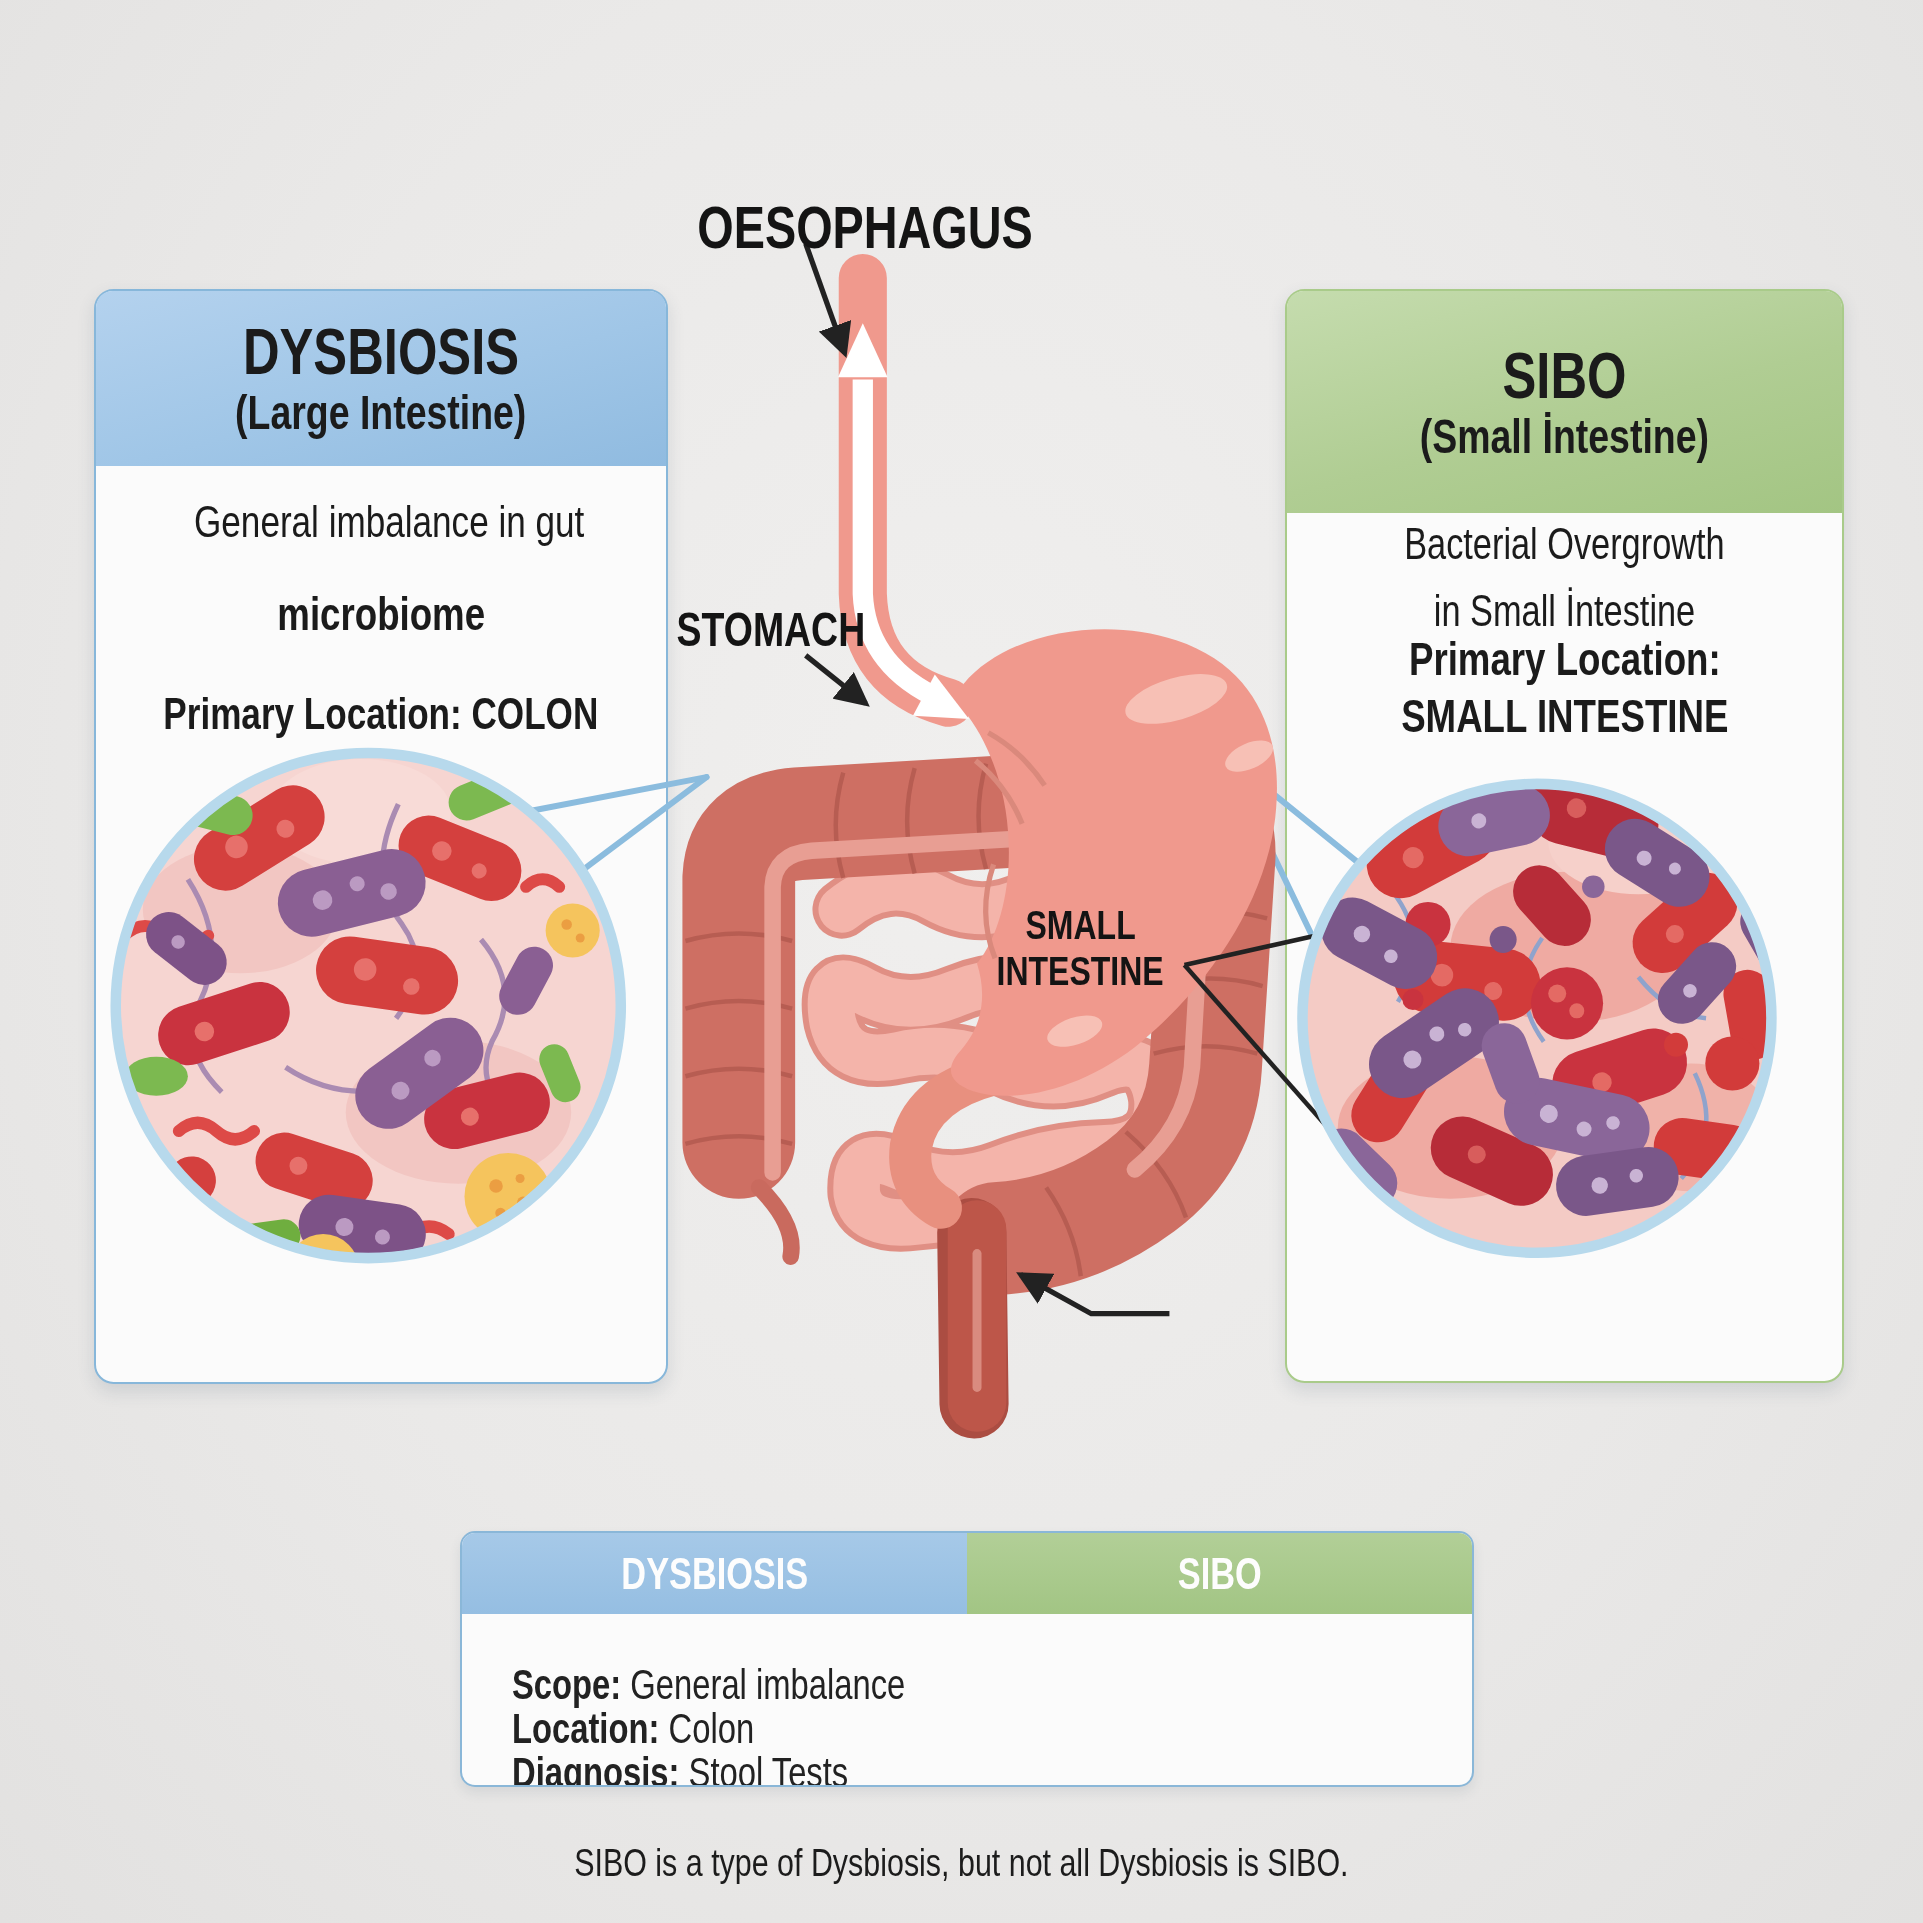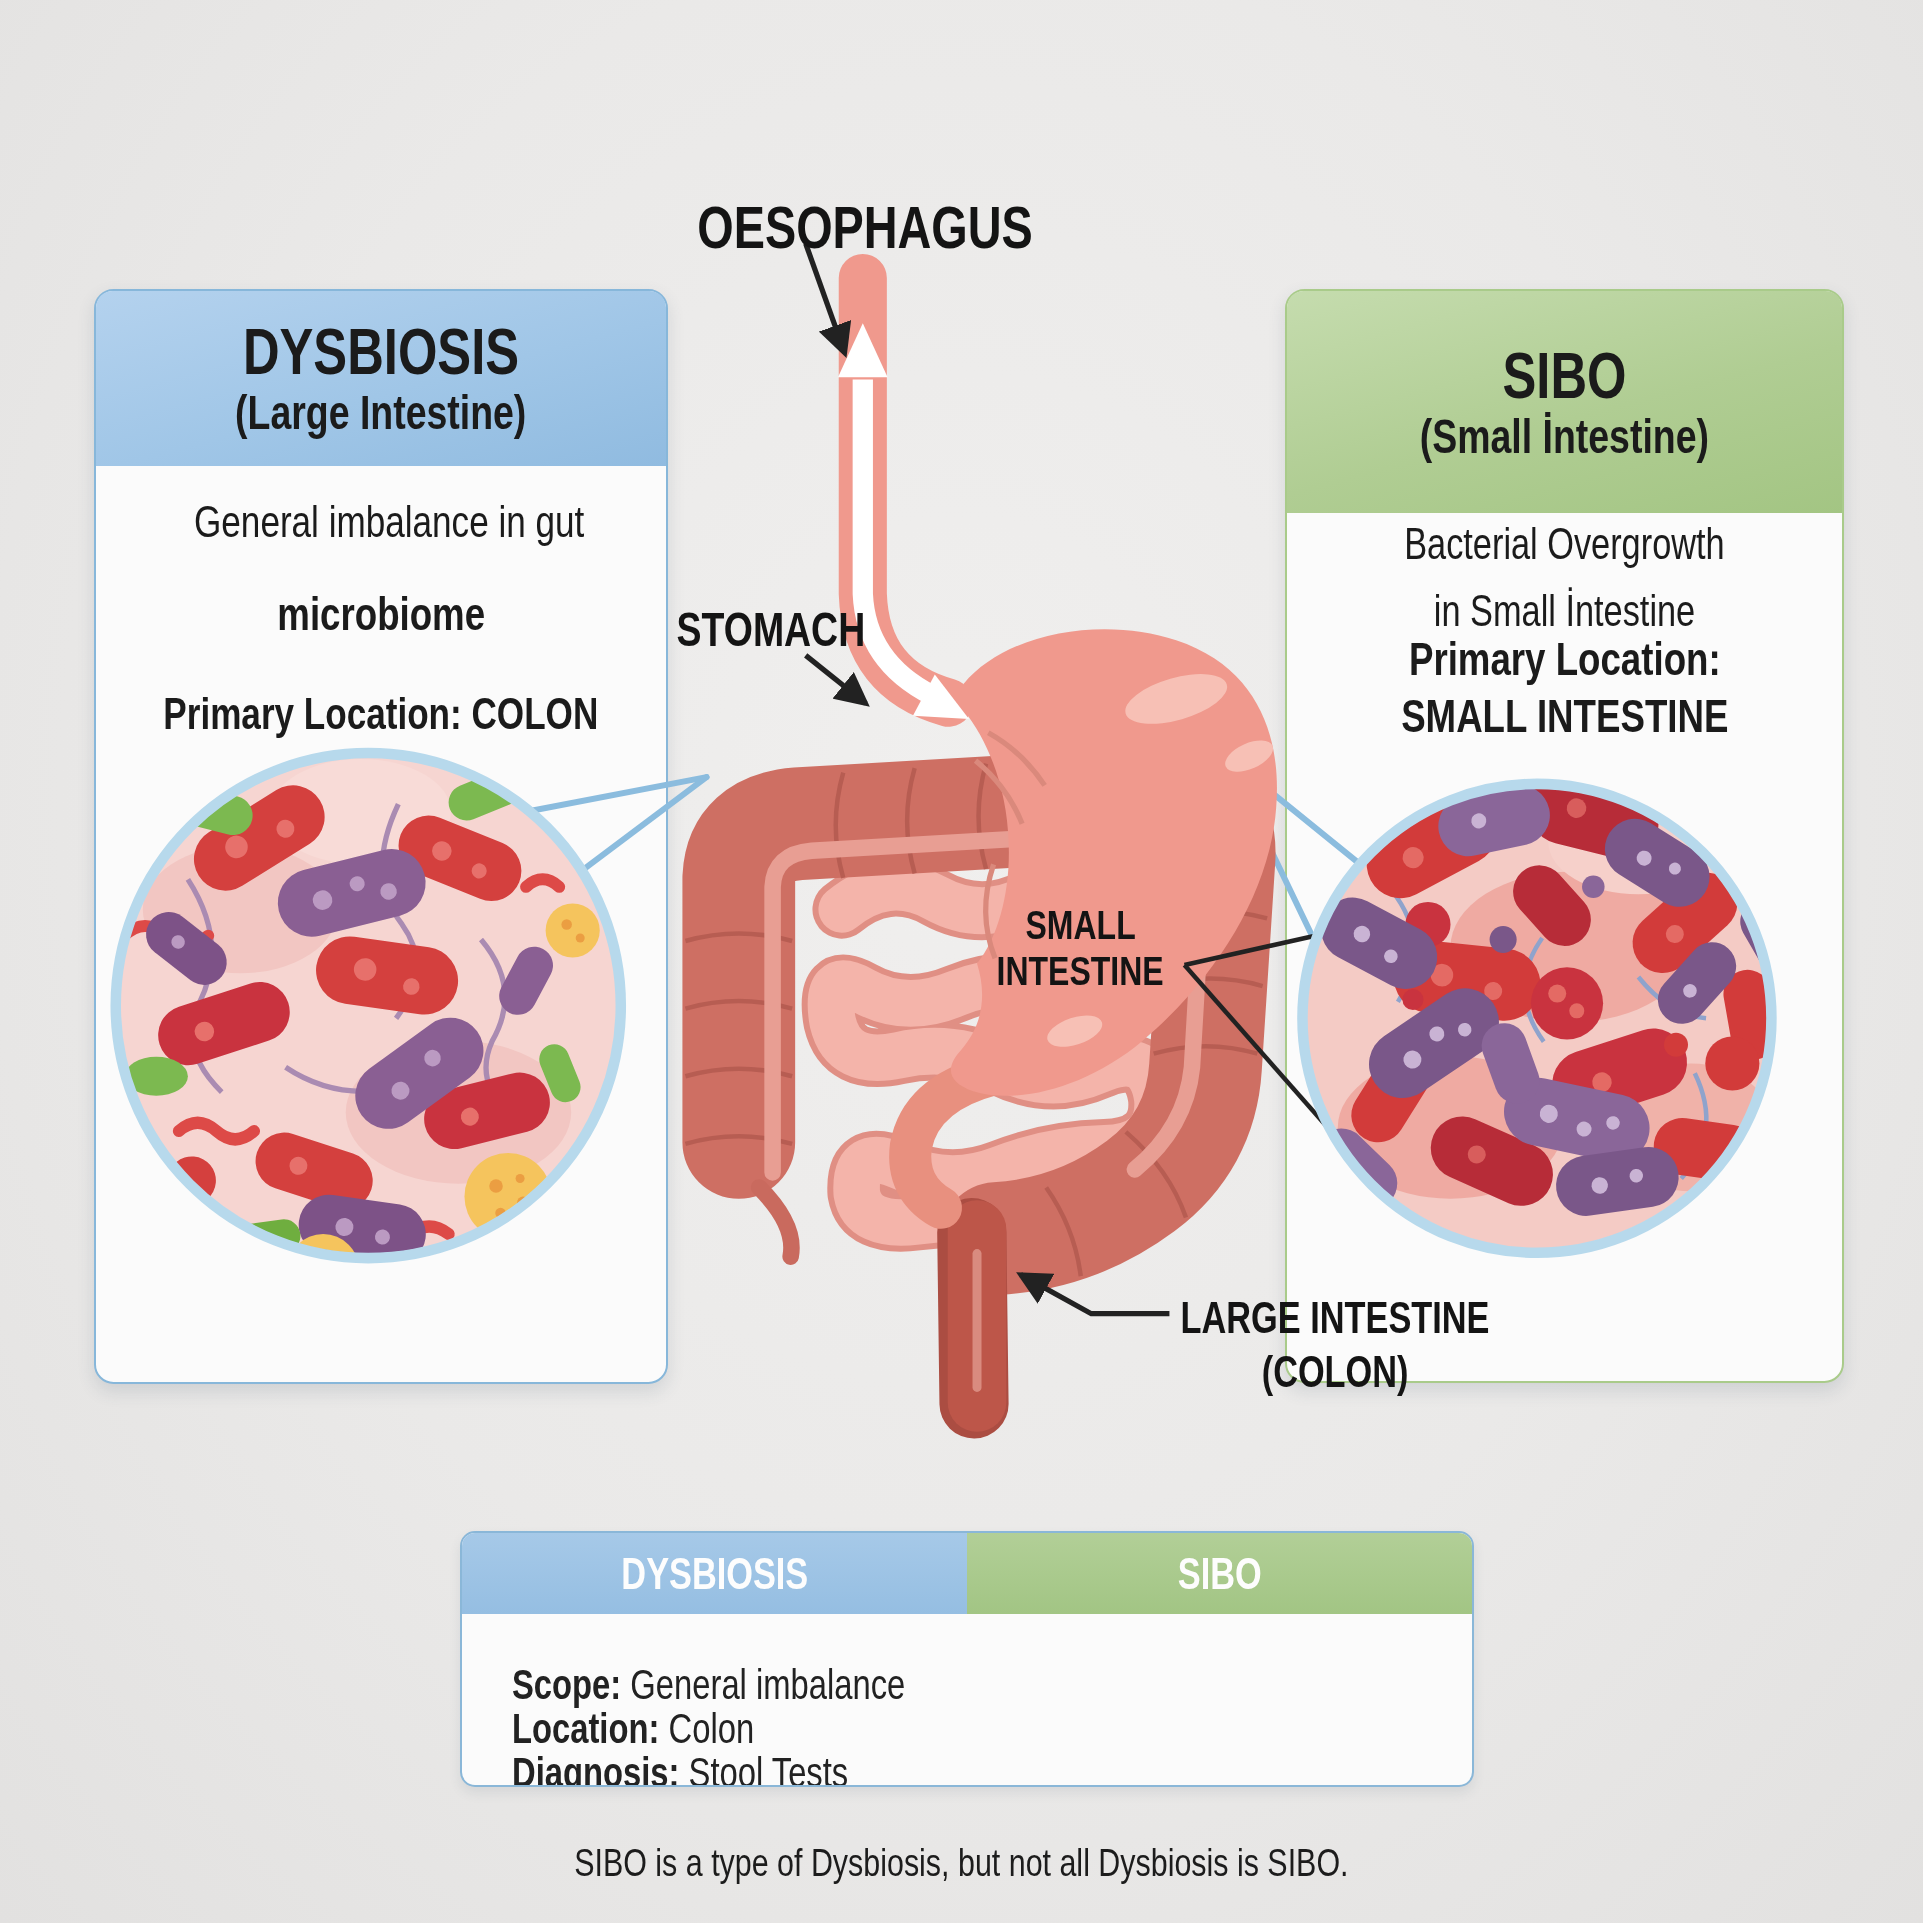--- a/index.html
+++ b/index.html
@@ -418,19 +418,15 @@
       <circle cx="2045" cy="1355" r="312" fill="none" stroke="#b7d9ec" stroke-width="14"></circle>
     </g>
   </svg>
 
   <div class="alabel" style="left:640px;top:194px;width:451px;font-size:60px;"><span class="sq">OESOPHAGUS</span></div>
   <div class="alabel" style="left:635px;top:603px;width:271px;font-size:48px;"><span class="sq">STOMACH</span></div>
   <div class="alabel" style="left:930px;top:903px;width:301px;font-size:41px;">
     <div><span class="sq">SMALL</span></div>
     <div><span class="sq">INTESTINE</span></div>
   </div>
-  <div class="alabel" style="left:1110px;top:1291px;width:451px;font-size:44px;line-height:1.22;">
-    <div><span class="sq">LARGE INTESTINE</span></div>
-    <div><span class="sq">(COLON)</span></div>
-  </div>
 
 </div>
 
 
 </body></html>

